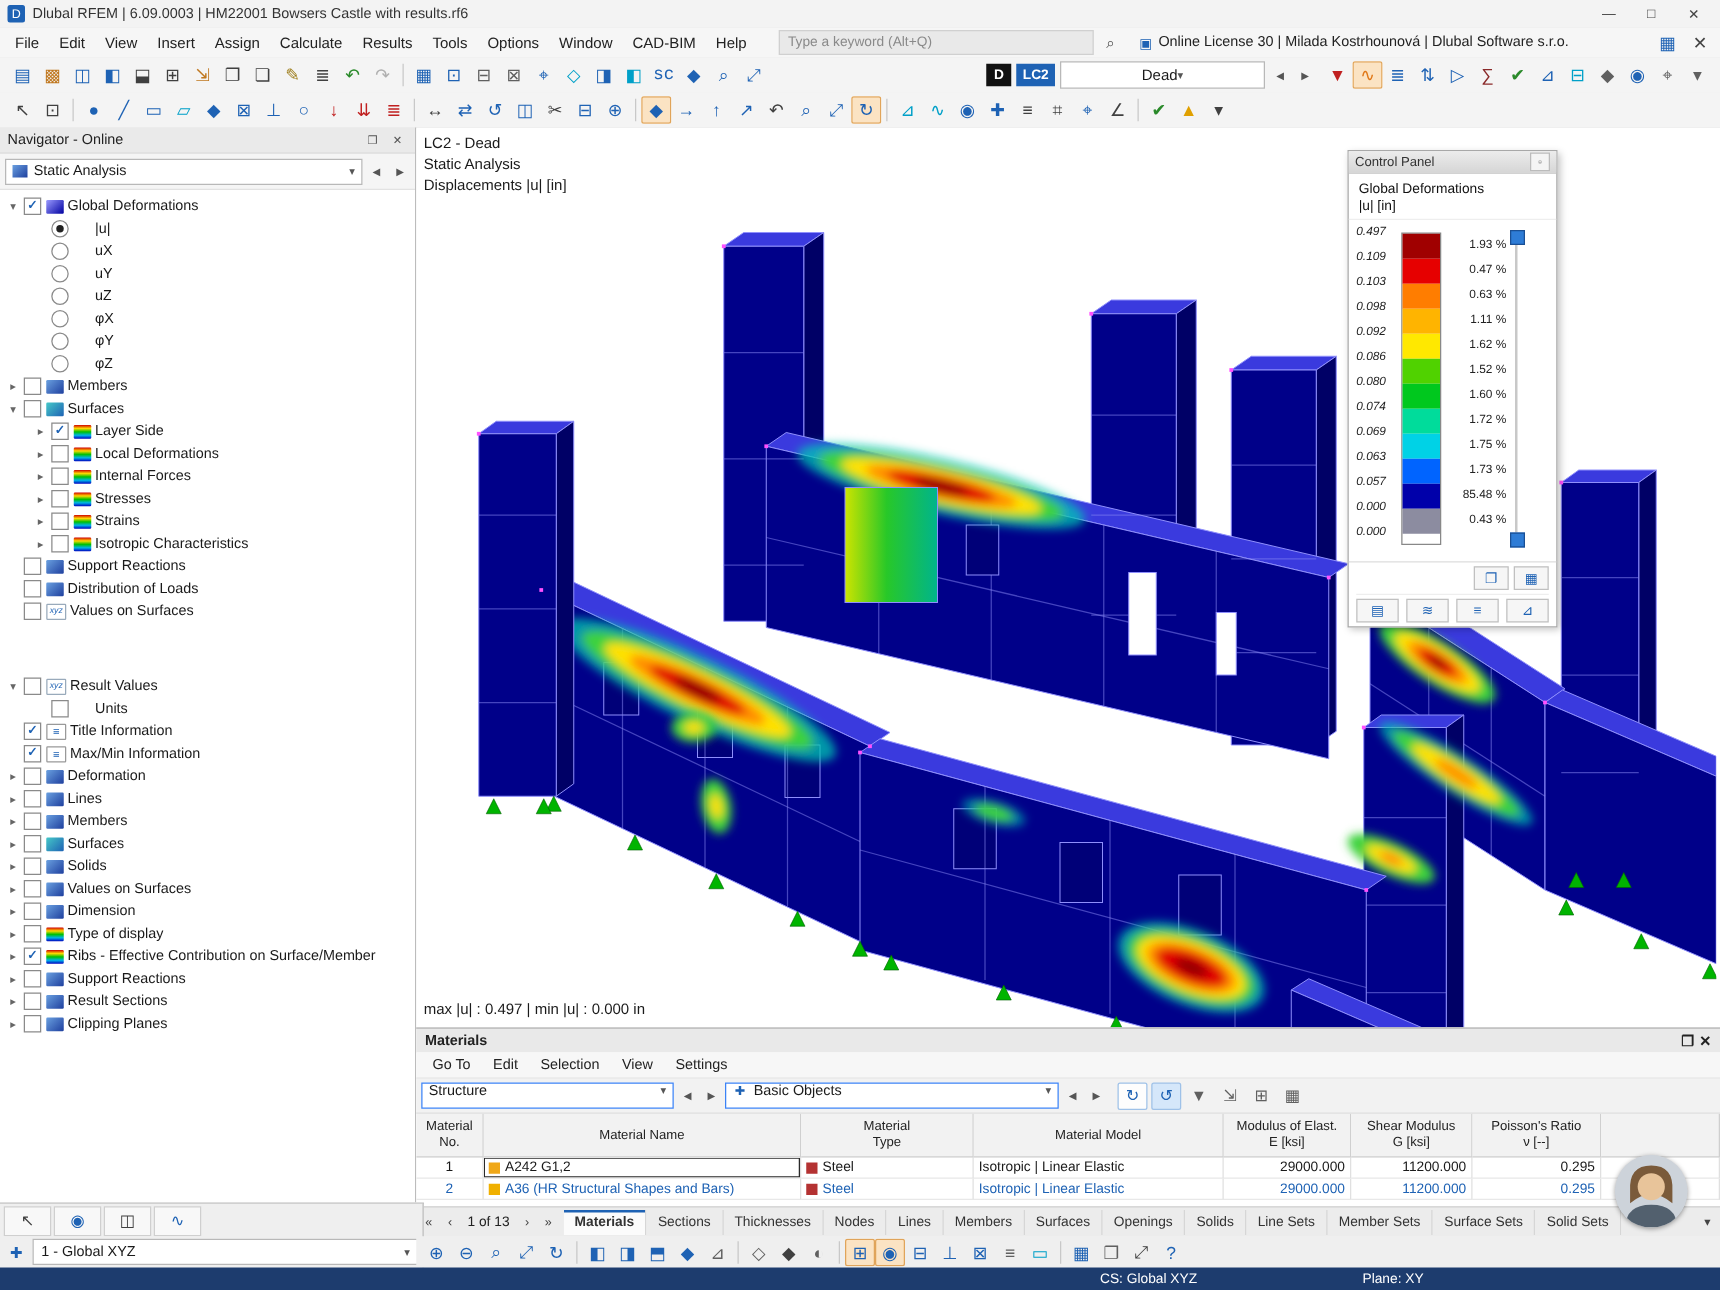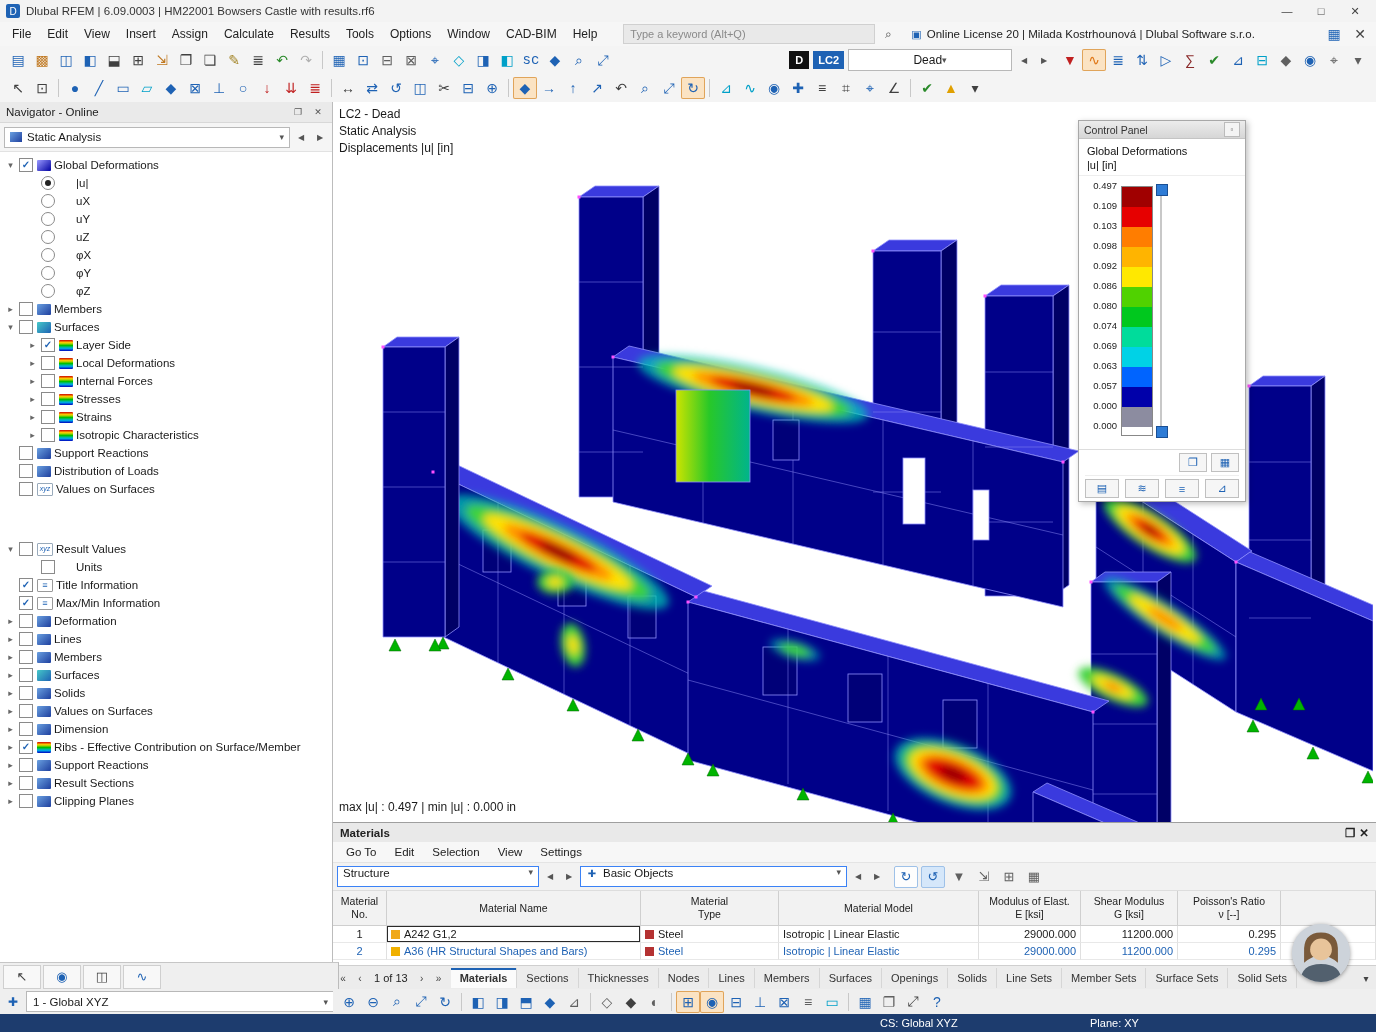--- a/index.html
+++ b/index.html
@@ -68,21 +68,21 @@
   .vp-header{position:absolute;left:6px;top:4px;line-height:17px;font-size:12px;color:#1a1a1a;z-index:3;}
   .vp-footer{position:absolute;left:6px;bottom:8px;font-size:12px;color:#1a1a1a;z-index:3;}
   .mf{fill:#000089;} .mt{fill:#3a3ade;} .ms{fill:#000066;}
   
   #controlPanel{position:absolute;right:130px;top:18px;width:166px;height:380px;background:#fff;border:1px solid #a8a8a8;box-shadow:2px 2px 6px rgba(0,0,0,.25);z-index:5;display:flex;flex-direction:column;}
   .cp-title{height:17px;background:linear-gradient(#ececec,#d6d6d6);display:flex;align-items:center;padding:0 5px;font-size:10.5px;color:#333;border-bottom:1px solid #c4c4c4;}
   .cp-close{margin-left:auto;width:14px;height:13px;display:flex;align-items:center;justify-content:center;font-size:8px;color:#555;border:1px solid #bbb;background:#f4f4f4;}
   .cp-head{padding:5px 8px 3px;font-size:11px;line-height:14px;color:#111;border-bottom:1px solid #eee;}
   .cp-scale{display:flex;padding:10px 4px 4px 6px;}
   .cp-values{width:36px;margin-top:-10px;}
-  .cp-val{height:20px;line-height:20px;font-size:9.5px;text-align:right;padding-right:4px;color:#222;}
+  .cp-val{height:20px;line-height:20px;font-size:9.5px;padding-right:4px;color:#222;font-style:italic;}
   .cp-strip{width:30px;border:1px solid #888;}
   .cp-band{height:20px;}
   .cp-pcts{width:52px;}
   .cp-pct{height:20px;line-height:20px;font-size:9.5px;text-align:right;color:#222;}
   .cp-track{width:16px;position:relative;}
   .cp-track .groove{position:absolute;left:7px;top:10px;bottom:10px;width:2px;background:#c8c8c8;}
   .cp-handle{position:absolute;left:3px;width:10px;height:10px;background:#2e7cd6;border:1px solid #1a4f94;}
   .cp-handle.top{top:-2px;} .cp-handle.bottom{bottom:-2px;}
   .cp-foot{margin-top:auto;border-top:1px solid #ddd;padding:3px 6px;display:flex;flex-direction:column;gap:3px;}
   .cp-foot-row{display:flex;gap:4px;justify-content:flex-end;}
@@ -161,21 +161,21 @@
         <span class="menu-item">Window</span>
         <span class="menu-item">CAD-BIM</span>
         <span class="menu-item">Help</span>
       </span>
     <span class="search-wrap">
       <span>Type a keyword (Alt+Q)</span>
     </span>
     <span class="search-btn">⌕</span>
     <span class="license">
       <span class="lic-icon">▣</span>
-      <span>Online License 20 | Milada Kostrhounová | Dlubal Software s.r.o.</span>
+      <span>Online License 30 | Milada Kostrhounová | Dlubal Software s.r.o.</span>
     </span>
     <span class="menu-right">
       <span class="ti" style="color:#1e62b4">▦</span>
       <span class="ti" style="color:#444">✕</span>
     </span>
   </div>
 
   <div id="tb1">
     <span style="display:flex;align-items:center;">
 
@@ -538,20 +538,27 @@
         </div>
 
         <div class="tree-row">
           <span class="indent" style="width: 0px;"></span>
           <span class="arrow right"></span>
           <span class="ctrl chk"></span>
           <span class="ticon blue"></span>
           <span class="tlabel">Dimension</span>
         </div>
 
+        <div class="tree-row">
+          <span class="indent" style="width: 0px;"></span>
+          <span class="arrow right"></span>
+          <span class="ctrl chk"></span>
+          <span class="ticon rainbow"></span>
+          <span class="tlabel">Type of display</span>
+        </div>
 
         <div class="tree-row">
           <span class="indent" style="width: 0px;"></span>
           <span class="arrow right"></span>
           <span class="ctrl chk-on"></span>
           <span class="ticon rainbow"></span>
           <span class="tlabel">Ribs - Effective Contribution on Surface/Member</span>
         </div>
 
         <div class="tree-row">
@@ -841,20 +848,35 @@
             <div class="cp-band" style="background: rgb(255, 125, 0);"></div>
             <div class="cp-band" style="background: rgb(255, 180, 0);"></div>
             <div class="cp-band" style="background: rgb(255, 232, 0);"></div>
             <div class="cp-band" style="background: rgb(80, 210, 0);"></div>
             <div class="cp-band" style="background: rgb(0, 200, 30);"></div>
             <div class="cp-band" style="background: rgb(0, 220, 155);"></div>
             <div class="cp-band" style="background: rgb(0, 210, 230);"></div>
             <div class="cp-band" style="background: rgb(0, 100, 255);"></div>
             <div class="cp-band" style="background: rgb(0, 0, 170);"></div>
             <div class="cp-band" style="background: rgb(140, 140, 160);"></div>
+          </div>
+        <div class="cp-pcts">
+
+        <div class="cp-pct">1.93 %</div>
+            <div class="cp-pct">0.47 %</div>
+            <div class="cp-pct">0.63 %</div>
+            <div class="cp-pct">1.11 %</div>
+            <div class="cp-pct">1.62 %</div>
+            <div class="cp-pct">1.52 %</div>
+            <div class="cp-pct">1.60 %</div>
+            <div class="cp-pct">1.72 %</div>
+            <div class="cp-pct">1.75 %</div>
+            <div class="cp-pct">1.73 %</div>
+            <div class="cp-pct">85.48 %</div>
+            <div class="cp-pct">0.43 %</div>
           </div>
         <div class="cp-track">
           <div class="groove"></div>
           <div class="cp-handle top"></div>
           <div class="cp-handle bottom"></div>
         </div>
       </div>
       <div class="cp-foot">
         <div class="cp-foot-row">
 

